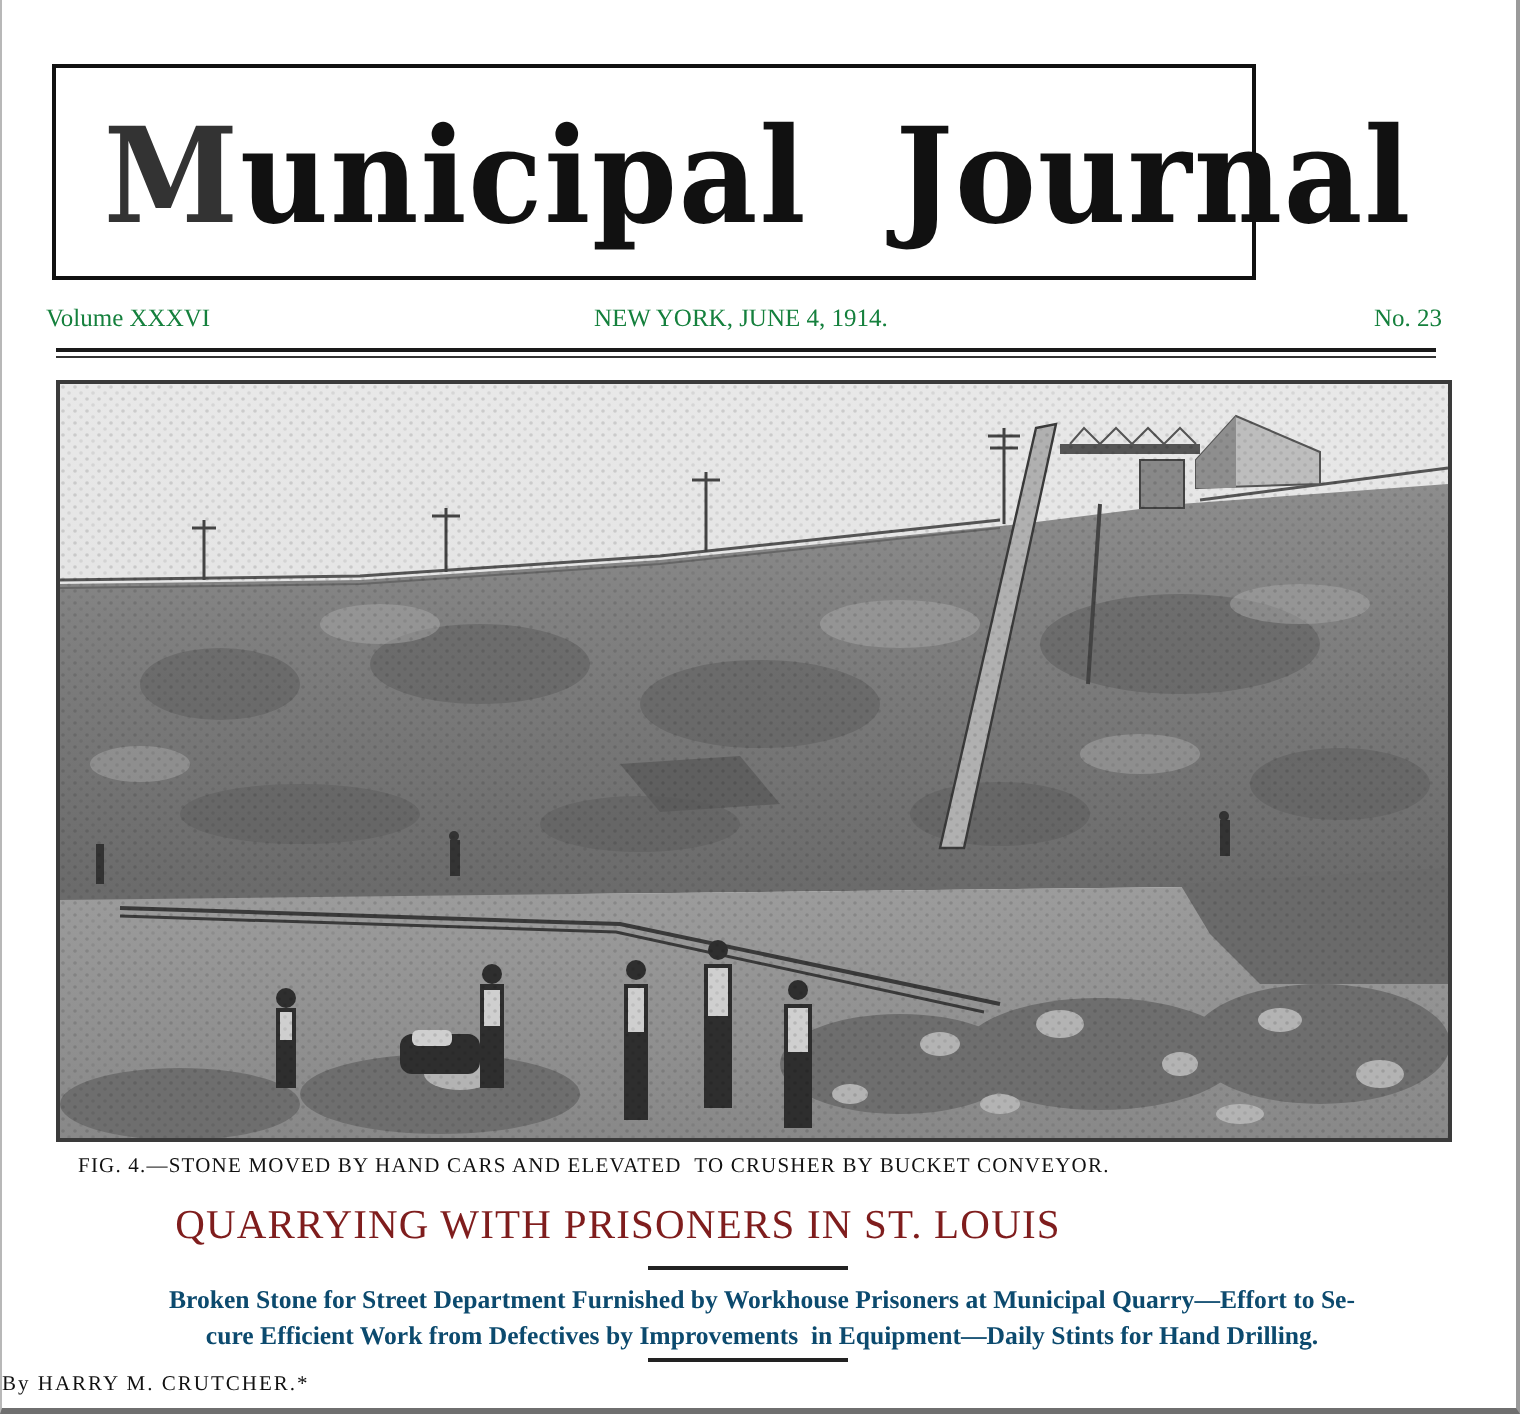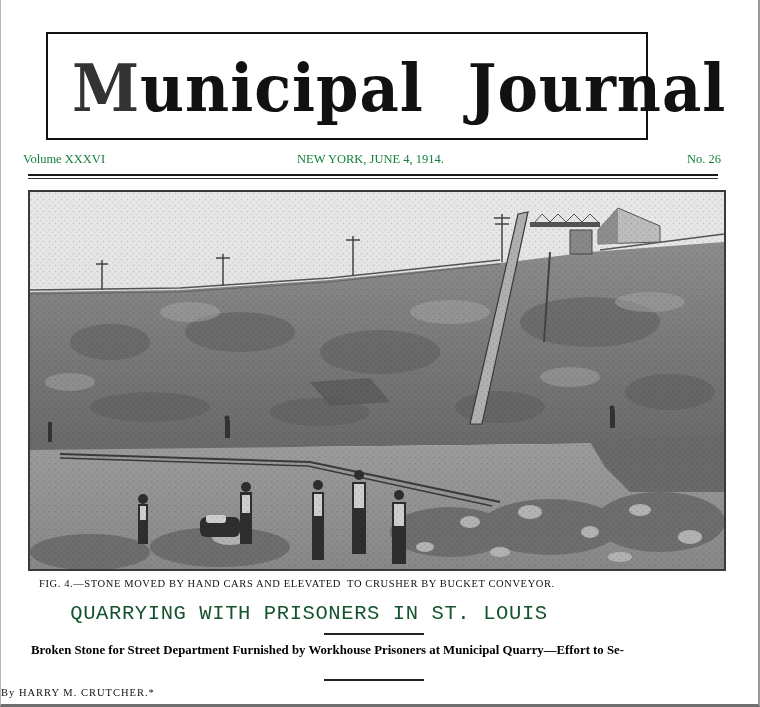--- a/index.html
+++ b/index.html
@@ -7,21 +7,21 @@
   .page {
     position: absolute; left: 0; top: 0; width: 757px; height: 704px;
     background: #ffffff;
     border-left: 1px solid #b8b8b8;
     border-right: 2px solid #9a9a9a;
     border-bottom: 3px solid #6f6f6f;
     box-sizing: content-box;
   }
   .masthead-box {
     position: absolute; left: 25px; top: 32px; width: 602px; height: 108px;
-    border: 2px solid #111; box-sizing: border-box; margin-left: 20px;
+    border: 2px solid #111; box-sizing: border-box;
   }
   .masthead-title {
     position: absolute; left: 0; right: 0; top: 14px;
     text-align: center;
     font-family: "DejaVu Serif", serif; font-weight: bold;
     font-size: 66px; letter-spacing: 1px; color: #111;
     line-height: 80px; white-space: nowrap;
     transform: scaleX(0.92); transform-origin: center;
   }
   .masthead-title .big-m { color: #333; }
@@ -42,46 +42,46 @@
   }
   .photo-frame svg { display: block; }
 
   .caption {
     position: absolute; left: 38px; top: 578px;
     font-family: "Liberation Serif", serif; font-size: 10.5px; letter-spacing: 0.6px;
     color: #111; white-space: nowrap;
   }
   .article-title {
     position: absolute; left: 0; width: 616px; top: 602px; text-align: center;
-    font-family: Liberation Mono, monospace; font-size: 20.5px; letter-spacing: 0.6px; color: #14532d;
+    font-family: Liberation Serif, serif; font-size: 20.5px; letter-spacing: 0.6px; color: #7f1d1d;
   }
   .short-rule { position: absolute; left: 323px; width: 100px; height: 1.5px; background: #222; }
   .deck {
-    position: absolute; left: 30px; width: 700px; top: 641px; 
+    position: absolute; left: 30px; width: 700px; top: 641px; text-align: center;
     font-family: "Liberation Serif", serif; font-weight: bold; font-size: 12.8px;
-    line-height: 18px; color: #000000;
+    line-height: 18px; color: #0c4a6e;
   }
   .byline {
     position: absolute; left: 0; width: 760px; top: 687px; 
     font-family: "Liberation Serif", serif; font-size: 10.5px; letter-spacing: 1px; color: #111;
   }
 </style>
 </head>
 <body>
 
 <div class="page">
 
   <div class="masthead-box">
     <div class="masthead-title"><span class="big-m">M</span><span style="white-space:pre">unicipal  Journal</span></div>
   </div>
 
   <div class="dateline">
     <span class="vol">Volume XXXVI</span>
     <span class="place">NEW YORK, JUNE 4, 1914.</span>
-    <span class="no">No. 26</span>
+    <span class="no">No. 23</span>
   </div>
   <div class="rule-thick" style="top:174px"></div>
   <div class="rule-thin" style="top:178px"></div>
 
   <div class="photo-frame">
     <svg width="694" height="377" viewBox="0 0 694 377">
       <defs>
         <pattern id="grain" width="6" height="6" patternUnits="userSpaceOnUse">
           <rect width="6" height="6" fill="none"></rect>
           <circle cx="1.5" cy="1.5" r="0.9" fill="#000" opacity="0.12"></circle>
@@ -213,17 +213,18 @@
     </svg>
   </div>
 
   <div class="caption" style="white-space:pre">FIG. 4.—STONE MOVED BY HAND CARS AND ELEVATED  TO CRUSHER BY BUCKET CONVEYOR.</div>
 
   <div class="article-title">QUARRYING WITH PRISONERS IN ST. LOUIS</div>
   <div class="short-rule" style="top:633px"></div>
 
   <div class="deck">
     <div>Broken Stone for Street Department Furnished by Workhouse Prisoners at Municipal Quarry—Effort to Se-</div>
+    <div style="white-space:pre">cure Efficient Work from Defectives by Improvements  in Equipment—Daily Stints for Hand Drilling.</div>
   </div>
   <div class="short-rule" style="top:679px"></div>
 
   <div class="byline">By HARRY M. CRUTCHER.*</div>
 </div>
 
 </body></html>

